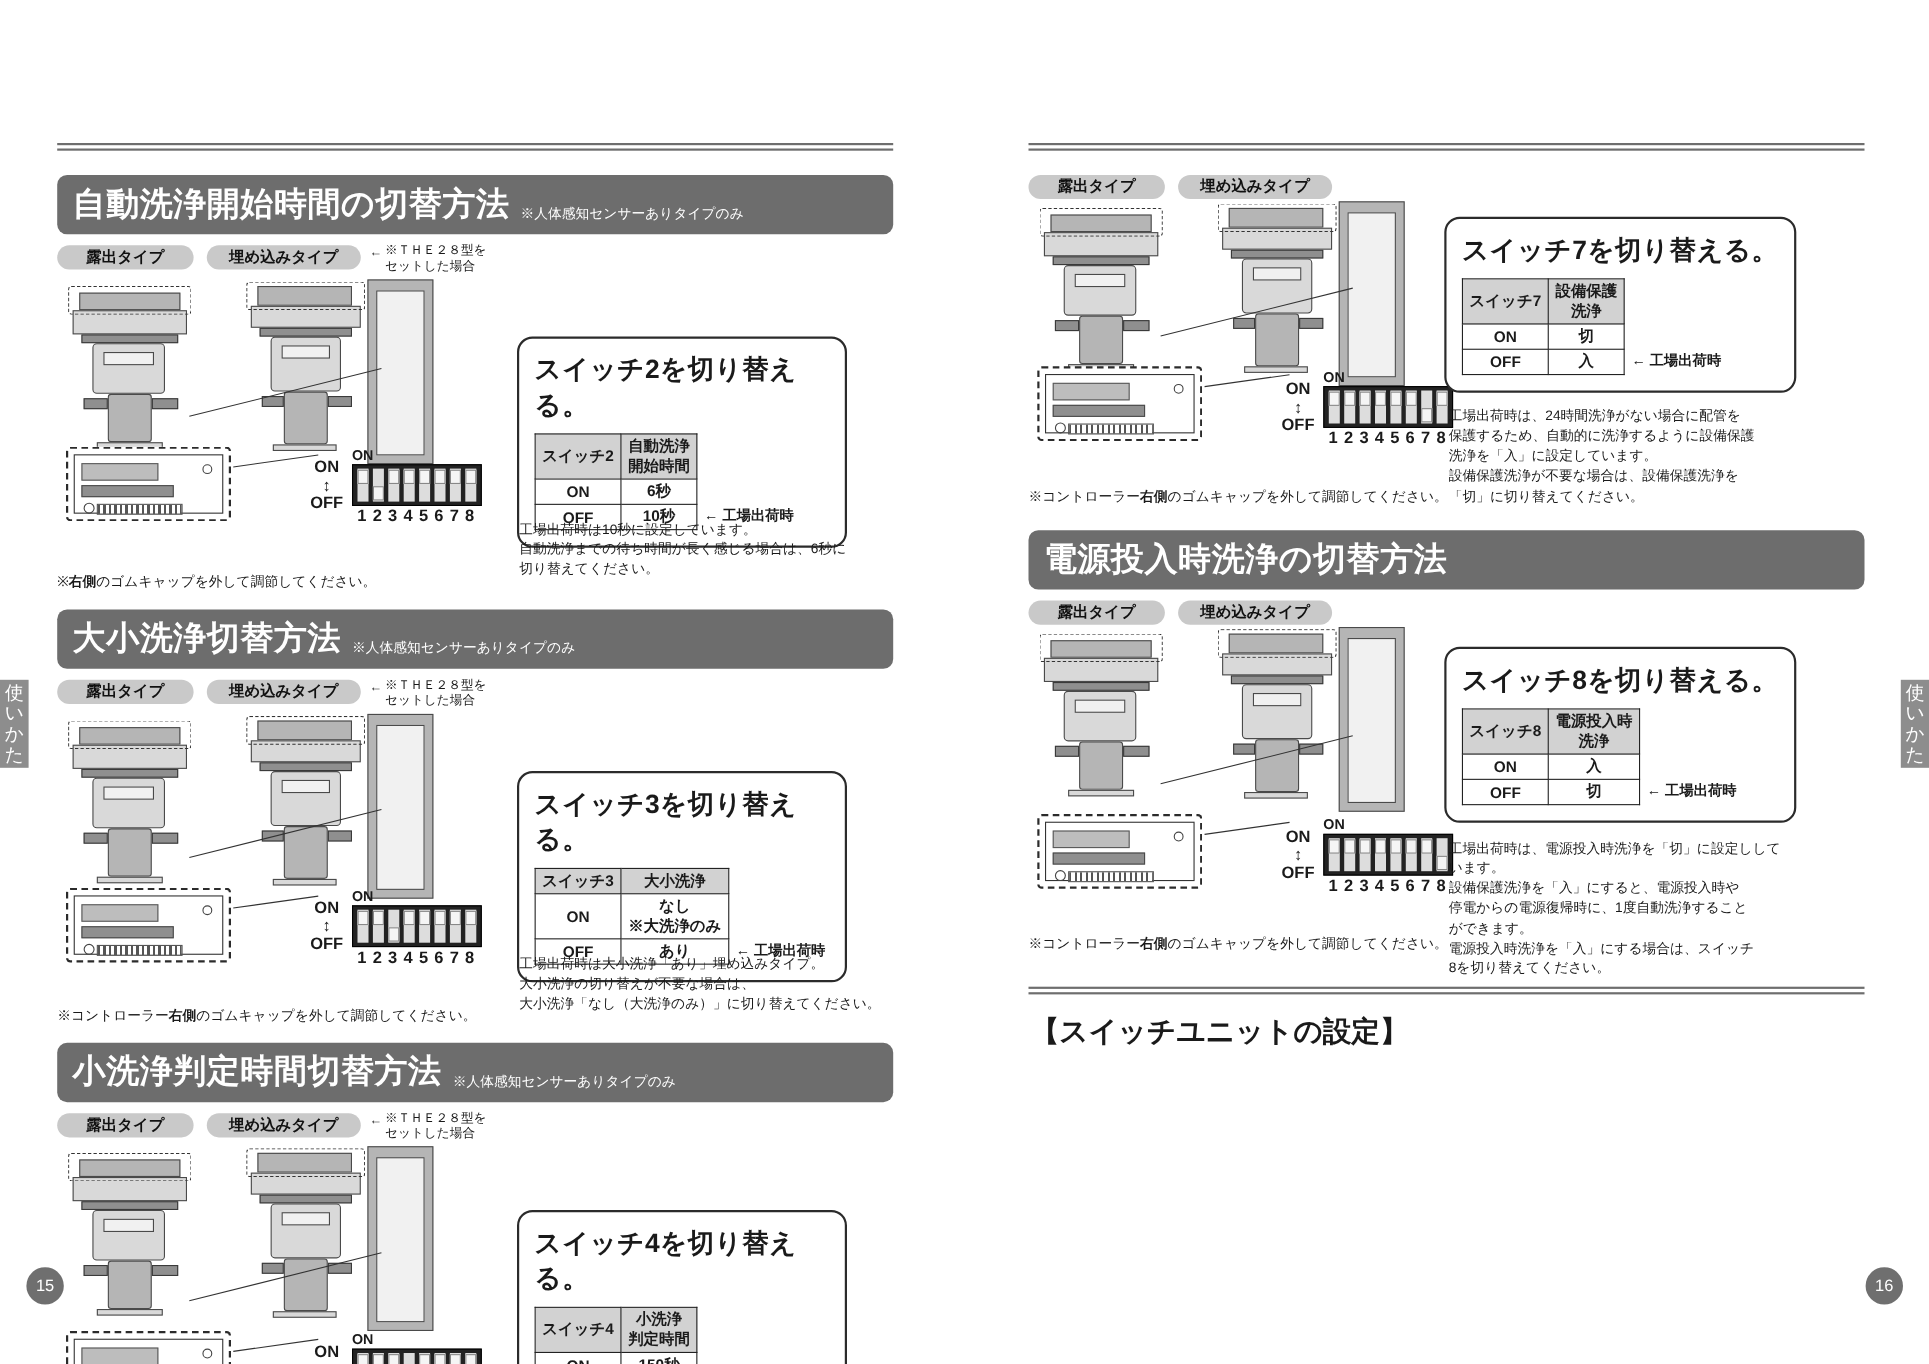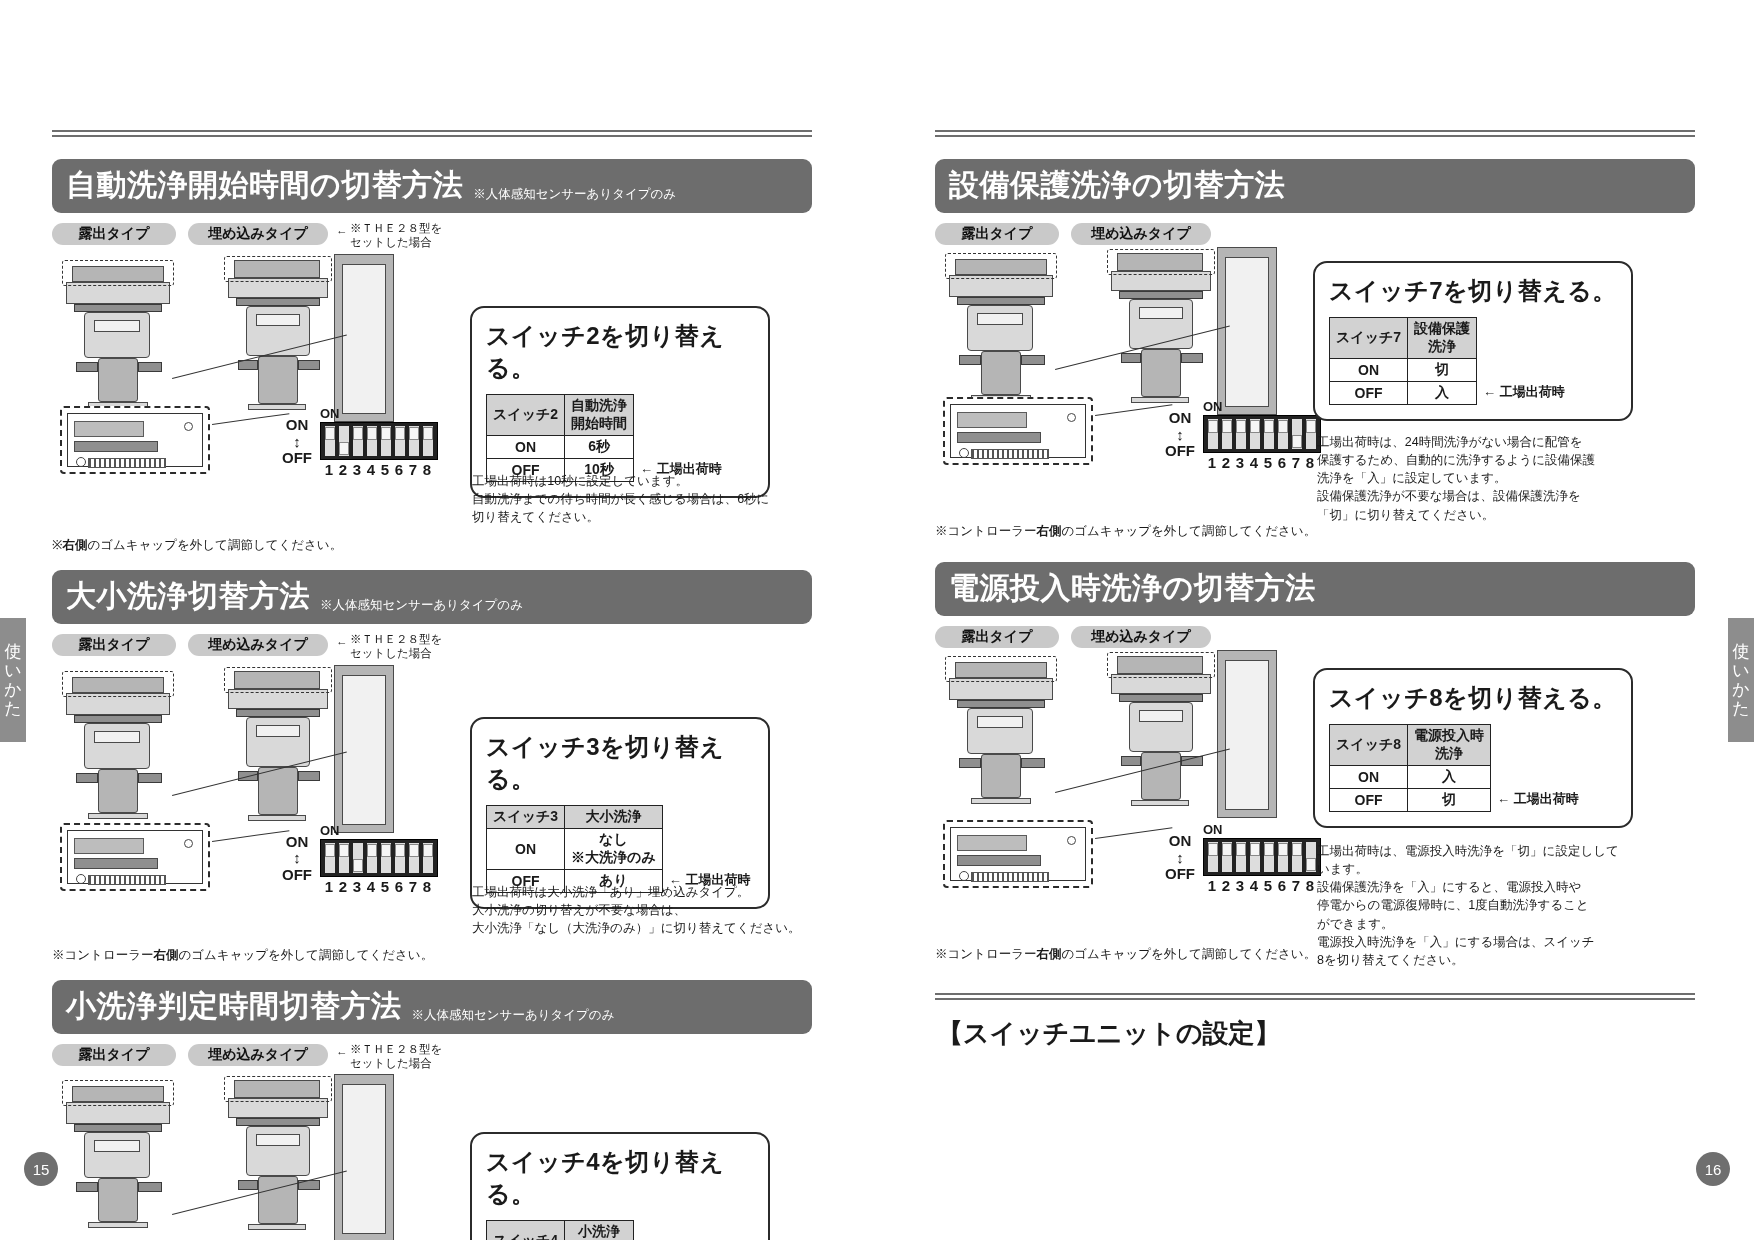--- a/index.html
+++ b/index.html
@@ -16,21 +16,21 @@
 
   
   .side-tab {
     position:absolute;
     width:26px;
     background:#8d8d8d;
     color:#fff;
     font-size:17px;
     line-height:1.12;
     text-align:center;
-    padding:24px 3px;
+    padding:2px 3px;
     letter-spacing:0;
   }
   .side-tab.left { left:0; top:618px; }
   .side-tab.right { right:0; top:618px; }
 
   
   .pagenum {
     position:absolute;
     width:34px; height:34px;
     border-radius:50%;
@@ -211,21 +211,21 @@
     font-size:13px; font-weight:bold; white-space:nowrap;
   }
   .tbl-row { display:flex; align-items:center; gap:6px; }
 
   .body-text {
     font-size:12.5px;
     line-height:1.45;
   }
   .foot-note {
     font-size:12.5px;
-    margin-top:20px;
+    margin-top:4px;
   }
   .bold { font-weight:bold; }
 
   
   .brk-title {
     font-size:26px; font-weight:bold; margin:6px 0 10px 2px;
   }
   .warn-box {
     border:2.5px solid #2b2b2b;
     padding:9px 12px;
@@ -710,24 +710,20 @@
     </div>
 
   </div>
       </div>
   </div>
 
   <div class="col right">
     <div class="rule"></div>
     <div id="right-sections">
   <div class="section" style="margin-bottom:22px">
-    <div class="sec-bar">
-      <div class="title">設備保護洗浄の切替方法</div>
-
-    </div>
 
     <div class="pill-row">
       <div class="pill w1">露出タイプ</div>
       <div class="pill w2">埋め込みタイプ</div>
 
     </div>
 
     <div class="fig-wrap" style="height:256px">
 
   <div class="dev dev-a">

